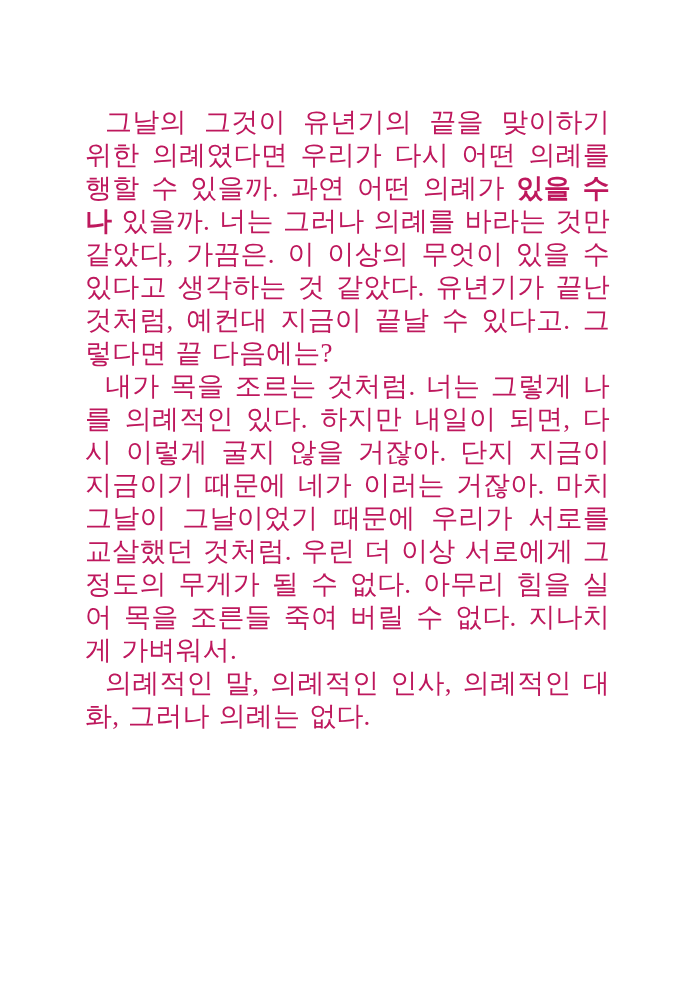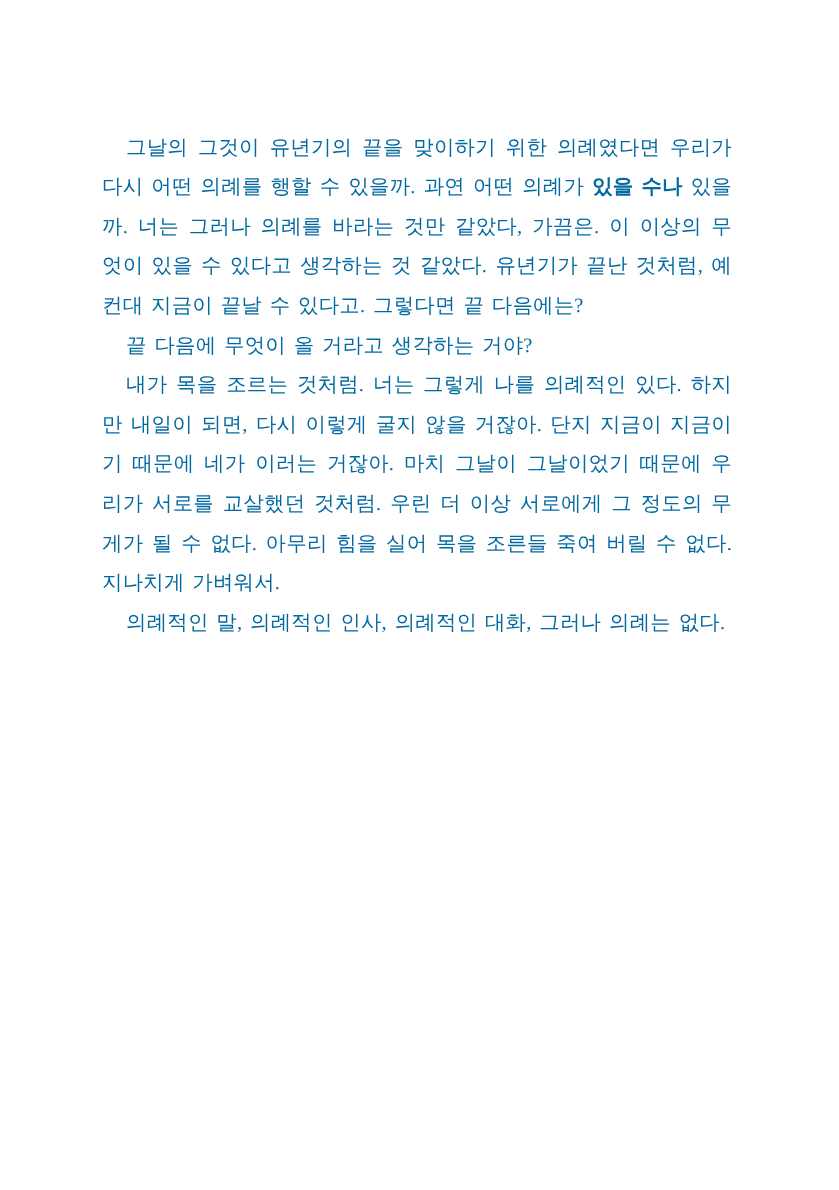--- a/index.html
+++ b/index.html
@@ -13,44 +13,43 @@
     height: 992px;
     background: #ffffff;
     overflow: hidden;
   }
   .text-block {
     position: absolute;
     left: 85px;
     top: 106px;
     width: 525px;
     font-family: "Liberation Serif", "DejaVu Serif", serif;
-    font-size: 17px;
+    font-size: 27px;
     line-height: 33px;
-    color: #0369a1;
+    color: #be185d;
     text-align: justify;
     word-spacing: 2px;
     letter-spacing: 0.2px;
   }
   .para {
     margin: 0;
     padding: 0;
     text-indent: 20px;
   }
   .run { font-weight: normal; }
   .run.bold { font-weight: bold; }
 </style>
 </head>
 <body>
 
 <div class="page">
   <div class="text-block">
 
     <p class="para"><span class="run">그날의 그것이 유년기의 끝을 맞이하기 위한 의례였다면 우리가 다시 어떤 의례를 행할 수 있을까. 과연 어떤 의례가 </span><span class="run bold">있을 수나</span><span class="run"> 있을까. 너는 그러나 의례를 바라는 것만 같았다, 가끔은. 이 이상의 무엇이 있을 수 있다고 생각하는 것 같았다. 유년기가 끝난 것처럼, 예컨대 지금이 끝날 수 있다고. 그렇다면 끝 다음에는?</span></p>
 
-    <p class="para"><span class="run">끝 다음에 무엇이 올 거라고 생각하는 거야?</span></p>
 
 
     <p class="para"><span class="run">내가 목을 조르는 것처럼. 너는 그렇게 나를 의례적인 있다. 하지만 내일이 되면, 다시 이렇게 굴지 않을 거잖아. 단지 지금이 지금이기 때문에 네가 이러는 거잖아. 마치 그날이 그날이었기 때문에 우리가 서로를 교살했던 것처럼. 우린 더 이상 서로에게 그 정도의 무게가 될 수 없다. 아무리 힘을 실어 목을 조른들 죽여 버릴 수 없다. 지나치게 가벼워서.</span></p>
 
     <p class="para"><span class="run">의례적인 말, 의례적인 인사, 의례적인 대화, 그러나 의례는 없다.</span></p>
 
   </div>
 </div>
 
 </body></html>

